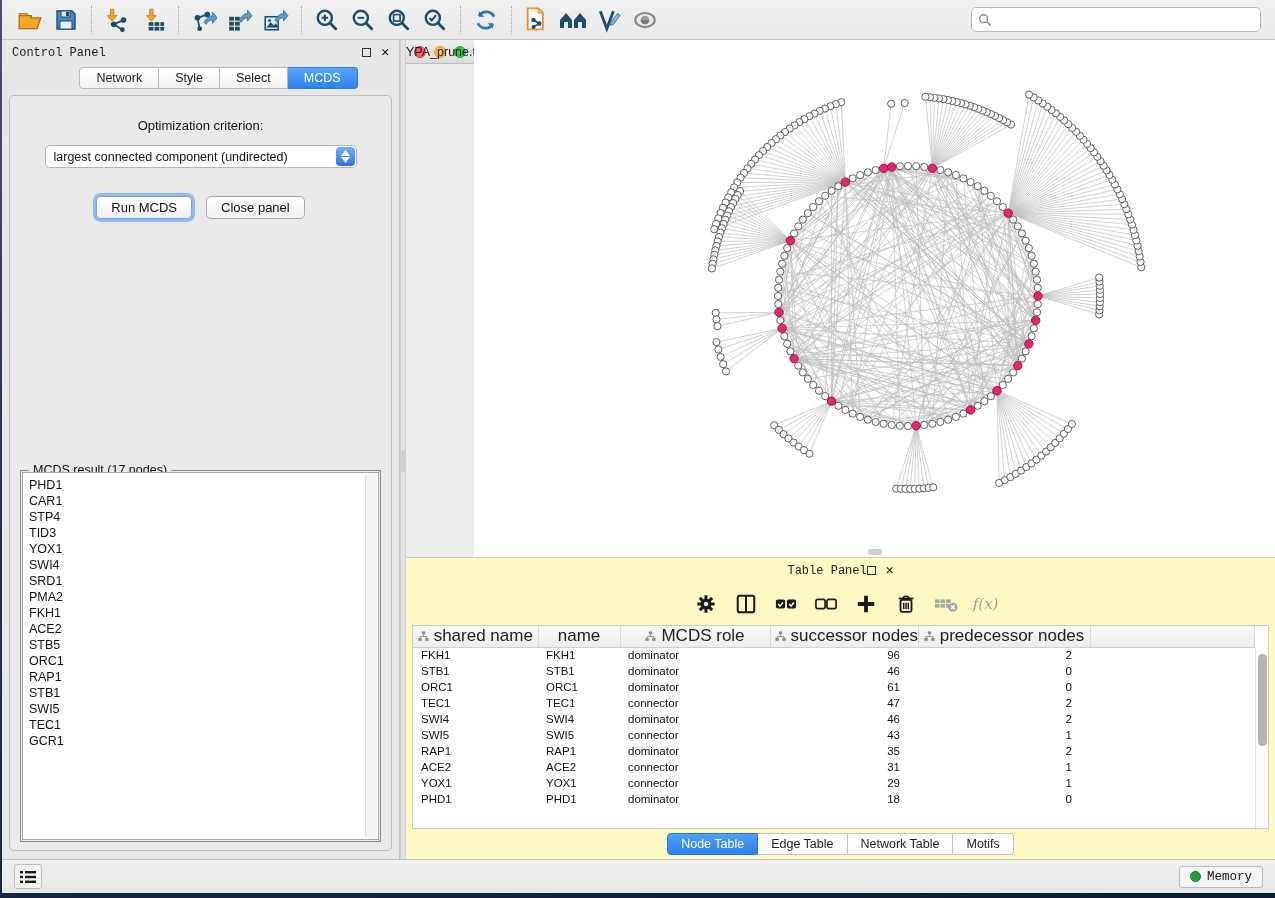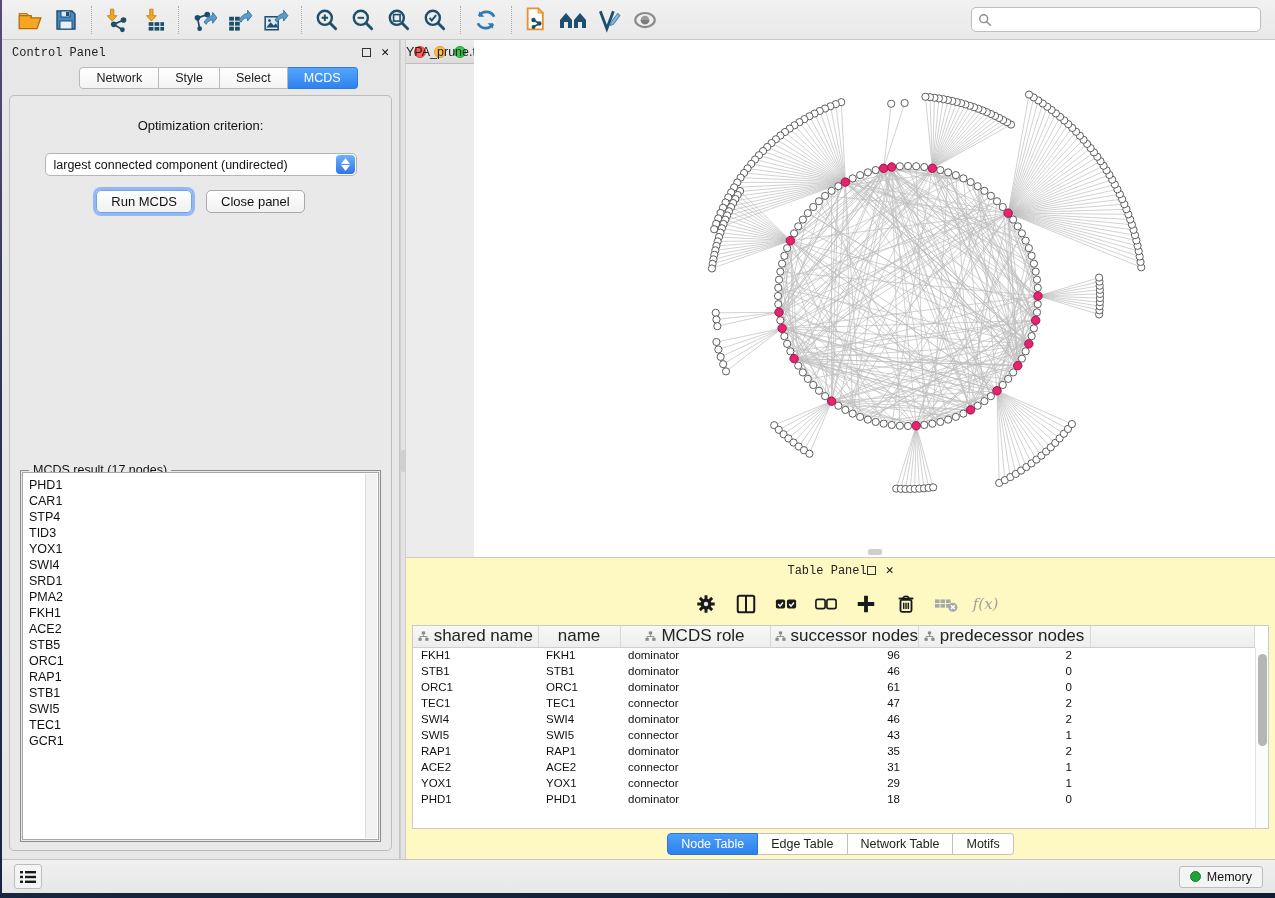--- a/index.html
+++ b/index.html
@@ -45,30 +45,30 @@
   }
   .seg:first-child { border-left:1px solid #b9b9b9; border-radius:4px 0 0 4px;margin-left:36px; }
   .seg:last-child { border-radius:0 4px 4px 0; }
   .seg.active { background:linear-gradient(#55a5fb,#2e82ef); color:#fff; border-color:#2e7ade; }
   .cp-content {
     flex:1; margin:2px 7px 8px 7px; border:1px solid #bcbcbc; border-radius:5px;
     background:#e9e9e9; display:flex; flex-direction:column; min-height:0; padding:6px;
   }
   .crit-label { text-align:center; font-size:13px; color:#111; margin-top:16px; }
   .dropdown {
-    margin:20px auto 0 auto; width:312px; height:23px; background:#fff;
+    margin:12px auto 0 auto; width:312px; height:23px; background:#fff;
     border:1px solid #b5b5b5; border-radius:5px; display:flex; align-items:center; overflow:hidden;
   }
   .dropdown .val { flex:1; font-size:12.5px; padding:0 8px; color:#111; white-space:nowrap; }
   .dropdown .stepper {
     width:19px; align-self:stretch; background:linear-gradient(#6db1fb,#3173e8);
     border-radius:4px; margin:1px; display:flex; flex-direction:column; align-items:center; justify-content:center; gap:1px;
   }
   .stepper svg { display:block; }
-  .btn-row { display:flex; justify-content:center; gap:14px; margin-top:14px; }
+  .btn-row { display:flex; justify-content:center; gap:14px; margin-top:28px; }
   .mac-btn {
     font-size:13px; padding:3px 14px; background:linear-gradient(#ffffff,#f1f1f1);
     border:1px solid #a9a9a9; border-radius:5px; color:#111;
   }
   .mac-btn.focused { box-shadow:0 0 0 3px rgba(77,144,254,.55); border-color:#6ea3e8; }
   .cp-fill { flex:1; }
   .result-box { margin:4px 4px 2px 4px; border:1px solid #8c8c8c; height:372px; position:relative; background:#e9e9e9; padding:1px; }
   .result-legend {
     position:absolute; top:-8px; left:8px; background:#e9e9e9; padding:0 4px; font-size:12.5px; color:#111;
   }
@@ -123,21 +123,21 @@
 
   
   .status-bar {
     height:34px; background:linear-gradient(#f0f0f0,#e7e7e7); border-top:1px solid #c4c4c4;
     display:flex; align-items:center; padding:0 12px; flex:0 0 auto;
   }
   .sb-left-btn { width:28px; height:25px; border:1px solid #bdbdbd; border-radius:3px; background:#f4f4f4; display:flex; align-items:center; justify-content:center; }
   .sb-spacer { flex:1; }
   .memory-btn {
     display:flex; align-items:center; gap:6px; border:1px solid #bdbdbd; background:#f4f4f4;
-    border-radius:3px; padding:3px 10px; font-size:12.5px; color:#111;
+    border-radius:3px; padding:3px 10px; font-size:12.5px; color:#111;font-family:Liberation Mono, monospace;
   }
   .mem-dot { width:11px; height:11px; border-radius:50%; background:#1fa338; border:1px solid #158227; }
 </style>
 </head>
 <body>
 
 <div class="app">
 
   <div class="toolbar">
     <div class="tb-btn">

